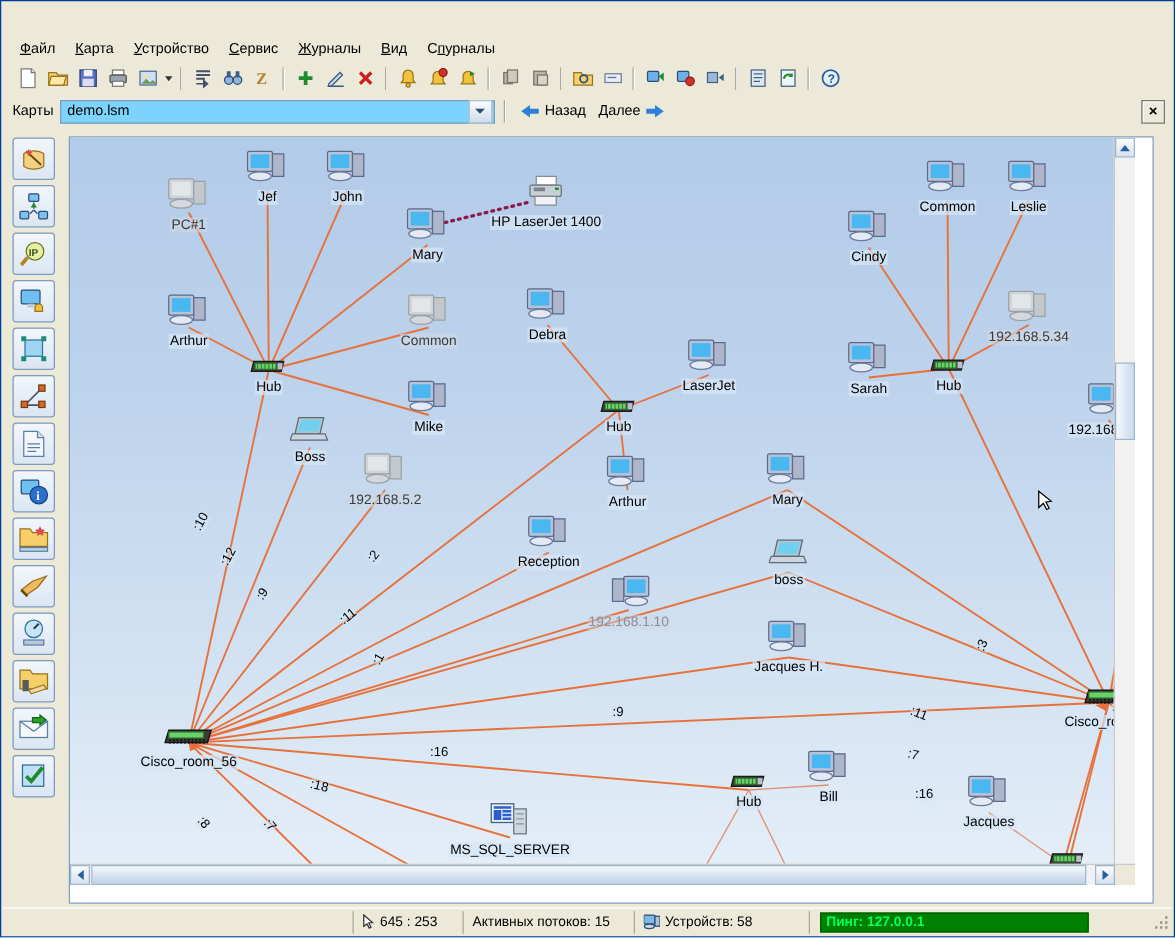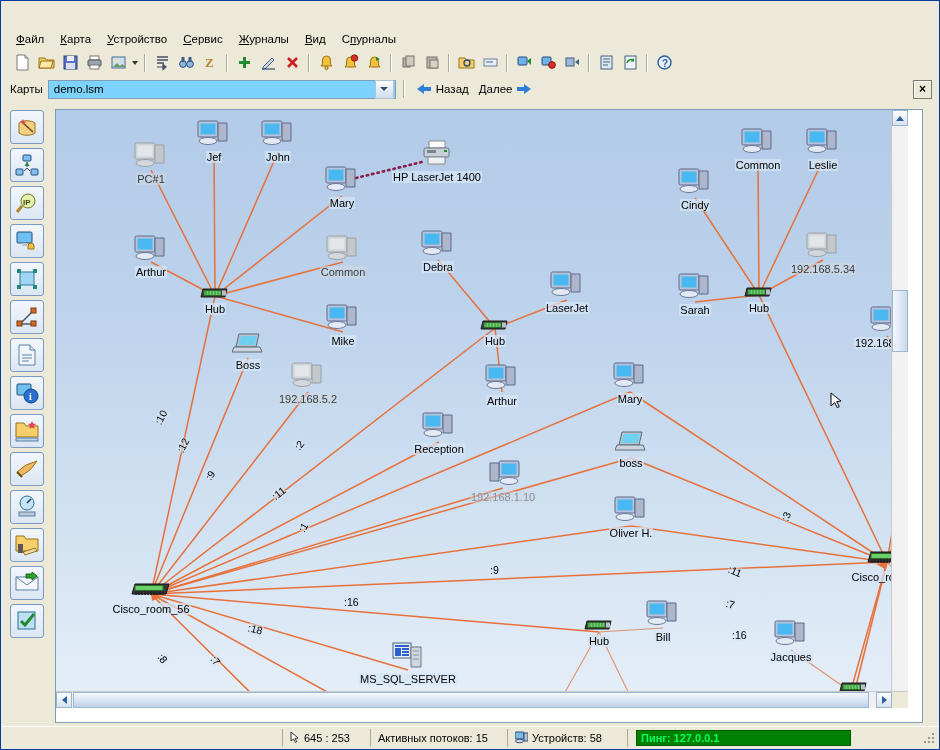--- a/index.html
+++ b/index.html
@@ -799,21 +799,21 @@
       </div>
 
       <div class="node" style="left:575px;top:384px;">
         <div class="ic">
           <svg width="34" height="30" viewBox="0 0 34 30">
               <rect x="1" y="3" width="20" height="16" rx="1.5" fill="#b9c2d8" stroke="#5a6b8a"></rect>
               <rect x="3.5" y="5.5" width="15" height="11" fill="#4ab8f0"></rect>
               <path d="M21 5h9v18h-9z" fill="#aeb6cc" stroke="#5a6b8a"></path>
               <ellipse cx="11" cy="23" rx="9" ry="3.5" fill="#e4eaf4" stroke="#6b7a9a"></ellipse>
             </svg></div>
-        <div class="lbl">Oliver H.</div>
+        <div class="lbl">Jacques H.</div>
       </div>
 
       <div class="node" style="left:831px;top:440px;">
         <div class="ic">
           <svg width="40" height="18" viewBox="0 0 40 18">
               <path d="M4 2h34l-3 10H1z" fill="#3a3a3a" stroke="#111"></path>
               <rect x="4" y="3.5" width="28" height="5" fill="#6ad06a" stroke="#2a6a2a"></rect>
               <g stroke="#1a1a1a" stroke-width="1.3">
                 <path d="M5 9v4M8 9v4M11 9v4M14 9v4M17 9v4M20 9v4M23 9v4M26 9v4M29 9v4M32 9v4"></path>
               </g>
@@ -956,21 +956,21 @@
       <span>Активных потоков: 15</span>
     </div>
     <div class="scell" style="width:120px;">
       <svg width="13" height="13" viewBox="0 0 13 13">
           <rect x="0" y="1" width="9" height="7" rx="1" fill="#7fb8e0" stroke="#2a4f7a"></rect>
           <ellipse cx="4.5" cy="10" rx="4" ry="1.8" fill="#cfd8e2" stroke="#2a4f7a"></ellipse>
           <rect x="9" y="2" width="4" height="8" fill="#b8c0cc" stroke="#2a4f7a"></rect>
         </svg>
       <span>Устройств: 58</span>
     </div>
-    <div class="scell" style="border-left:1px solid #aca899;padding-left:4px;">
+    <div class="scell" style="border-left:1px solid #aca899;padding-left:4px;margin-left:20px;">
       <span class="ping">Пинг: 127.0.0.1</span>
     </div>
     <div class="grip">
       <i style="left:10px;top:10px;"></i>
         <i style="left:6px;top:10px;"></i>
         <i style="left:10px;top:6px;"></i>
       <i style="left:2px;top:10px;"></i>
         <i style="left:6px;top:6px;"></i>
         <i style="left:10px;top:2px;"></i>
     </div>

